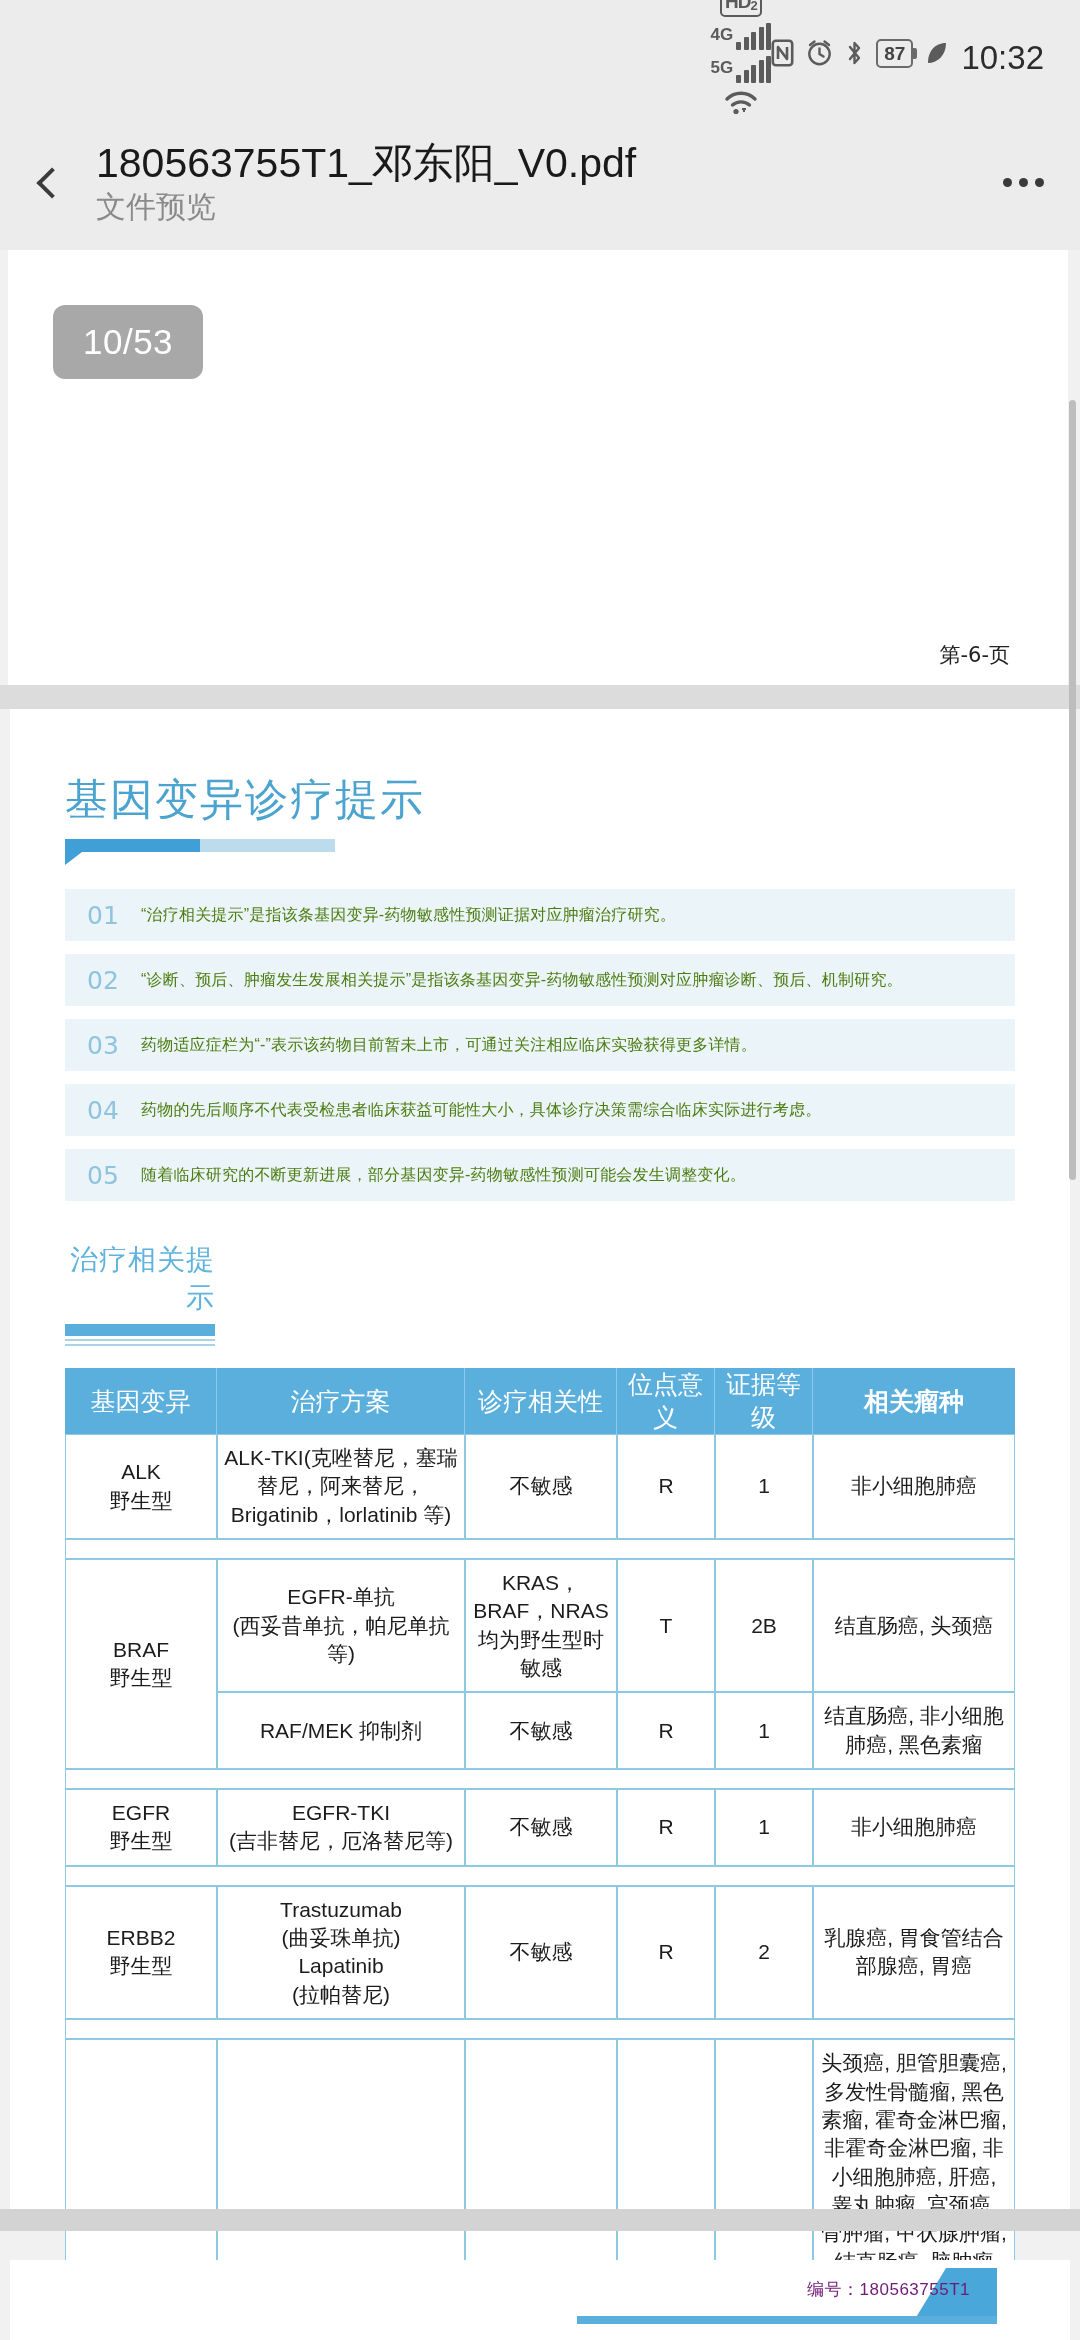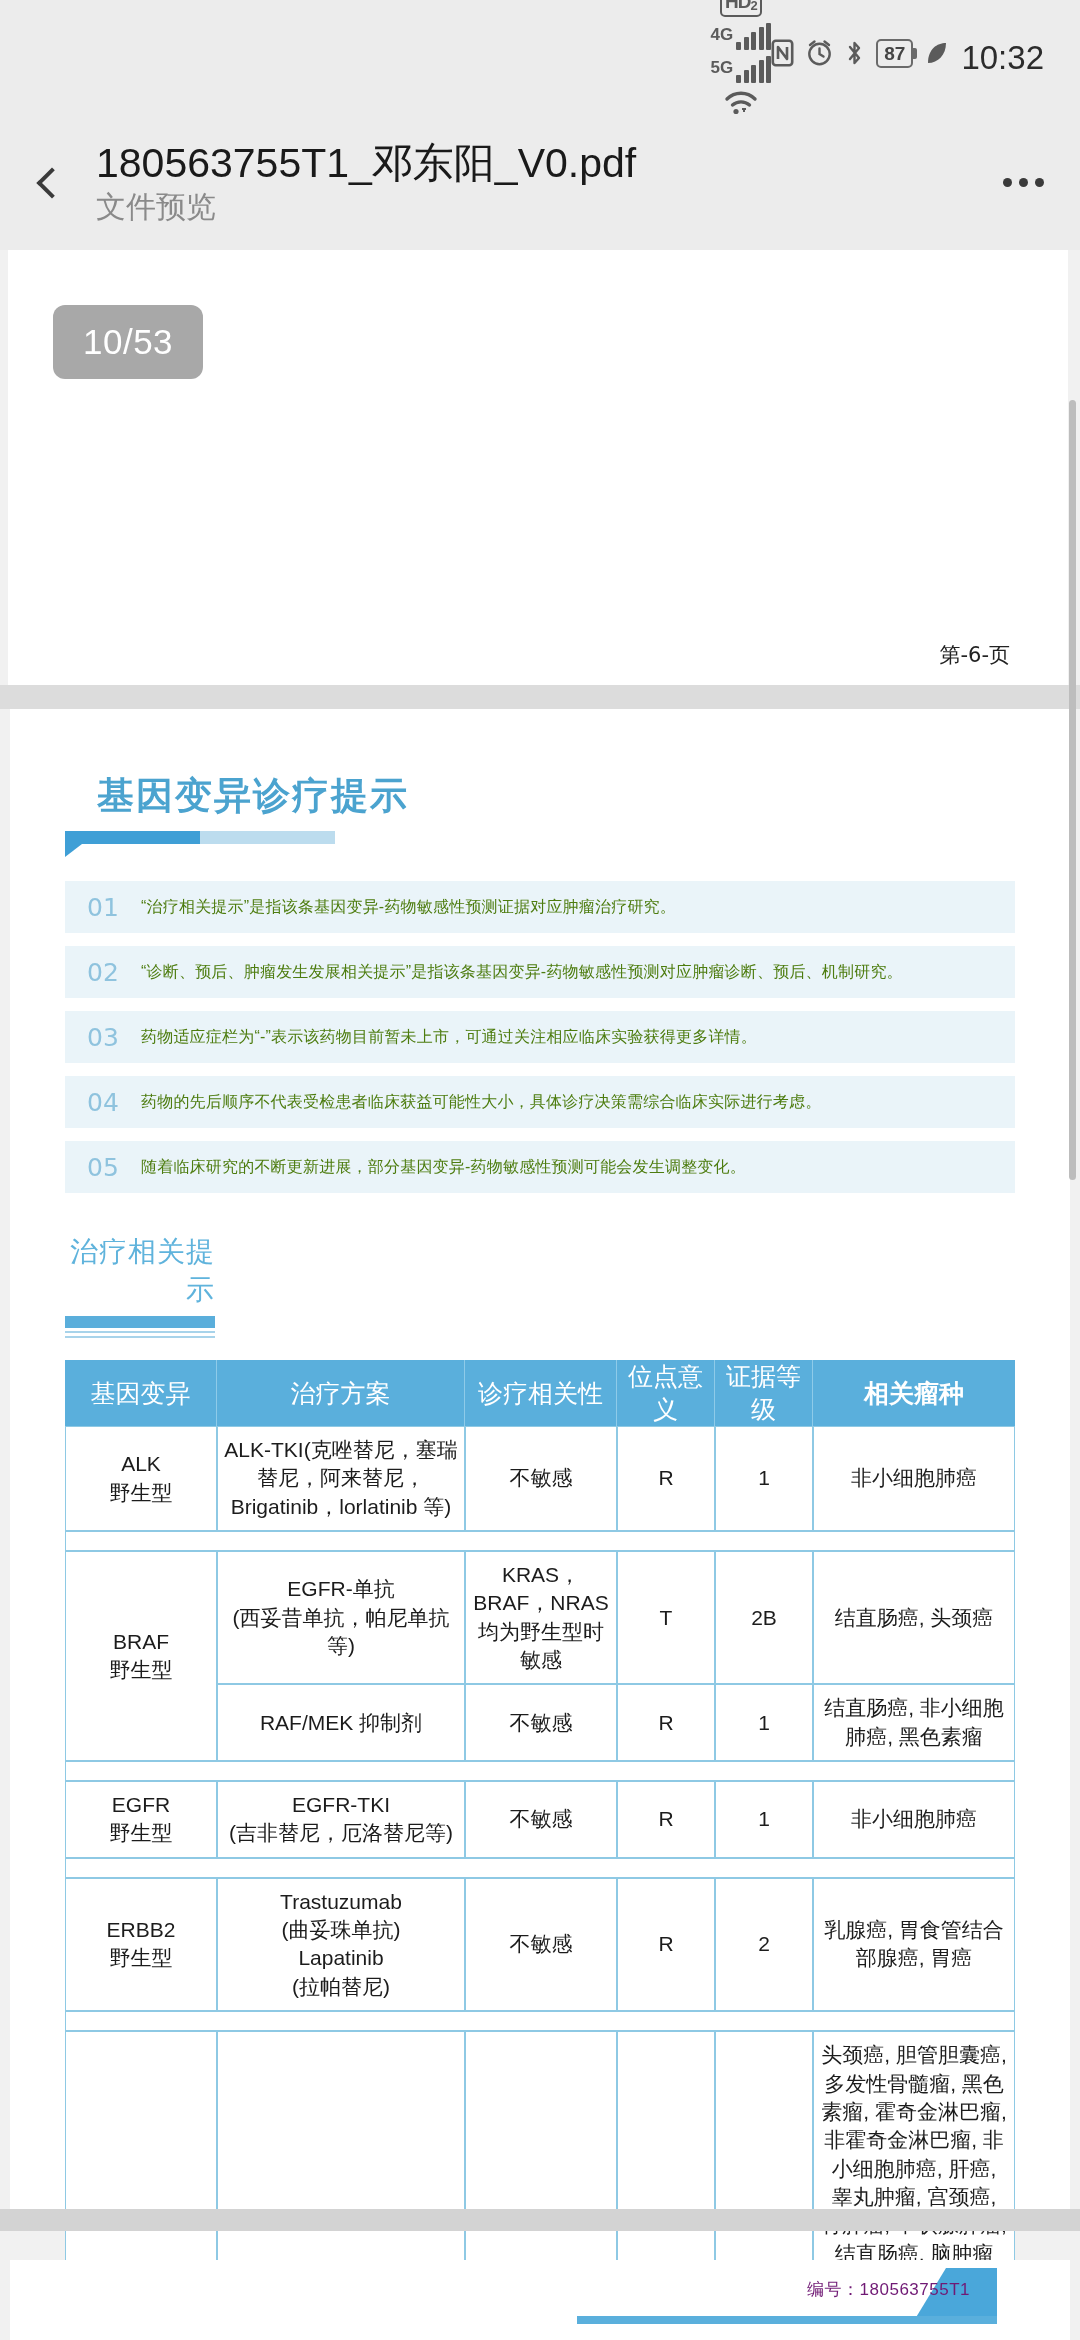--- a/index.html
+++ b/index.html
@@ -106,22 +106,22 @@
 
   
   .scrollbar {
     position: absolute; right: 4px; top: 150px; width: 7px; height: 780px;
     background: #bdbdbd; border-radius: 4px;
   }
 
   
   .content { position: relative; padding: 0 55px; }
   .sec-title {
-    font-size: 37px; color: #4ba3cf; letter-spacing: 2px;
-    padding-top: 62px; font-weight: bold; margin-left: 32px;
+    font-size: 43px; color: #4ba3cf; letter-spacing: 2px;
+    padding-top: 62px; font-weight: normal;
   }
   .sec-rule { position: relative; margin-top: 10px; height: 14px; width: 270px; }
   .sec-rule .bar-dark { position: absolute; left: 0; top: 0; width: 135px; height: 13px; background: #3f9fd6; }
   .sec-rule .bar-light { position: absolute; left: 135px; top: 0; width: 135px; height: 13px; background: #bcdcee; }
   .sec-rule .tri {
     position: absolute; left: 0; top: 13px;
     border-left: 17px solid #3f9fd6; border-bottom: 13px solid transparent;
   }
 
   .notes { margin-top: 36px; display: flex; flex-direction: column; gap: 13px; }

